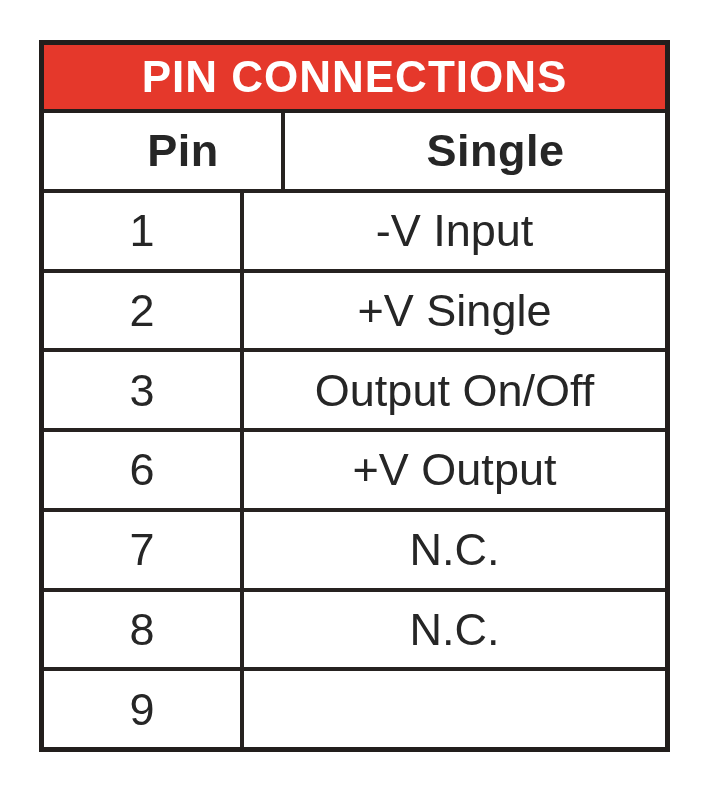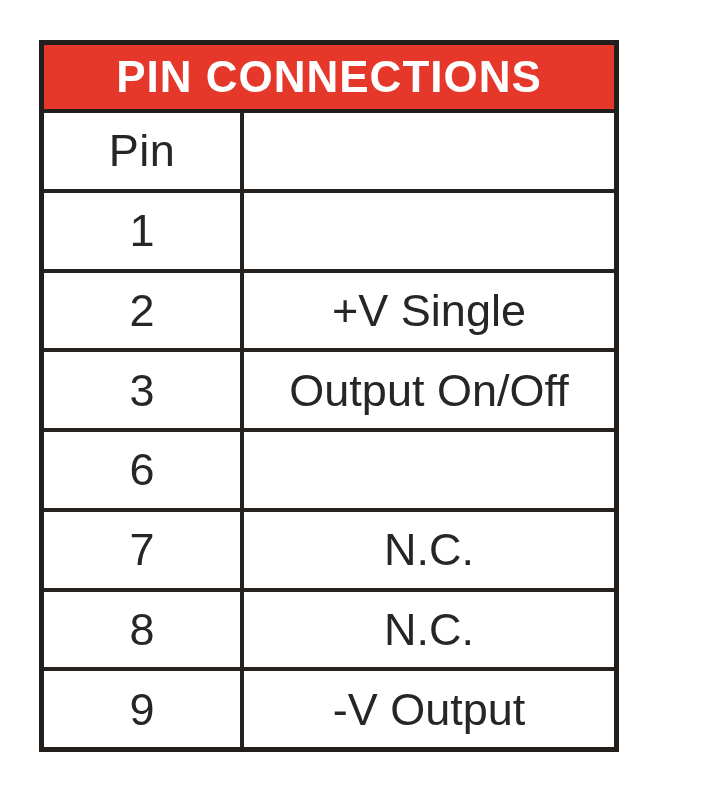--- a/index.html
+++ b/index.html
@@ -11,21 +11,21 @@
     height: 799px;
     position: relative;
     background: #ffffff;
     font-family: "Liberation Sans", sans-serif;
     overflow: hidden;
   }
   .pin-table {
     position: absolute;
     left: 39px;
     top: 40px;
-    width: 580px;
+    width: 631px;
     height: 712px;
     box-sizing: border-box;
     border: 5px solid #221e1c;
     background: #ffffff;
     display: flex;
     flex-direction: column;
   }
   .title-band {
     height: 64px;
     flex: 0 0 64px;
@@ -65,64 +65,67 @@
     white-space: nowrap;
   }
   .cell.pin-col {
     flex: 0 0 196px;
     border-right: 4px solid #262220;
   }
   .cell.single-col {
     flex: 1 1 auto;
   }
   .header-row .cell {
-    font-weight: normal;
+    font-weight: bold;
     letter-spacing: 0.5px;
+    margin-left: 41px;
   }
 </style>
 </head>
 <body>
 
 <div class="pin-table">
 
   <div class="title-band">PIN CONNECTIONS</div>
 
   <div class="rows">
 
     <div class="row header-row">
       <div class="cell pin-col">Pin</div>
+      <div class="cell single-col">Single</div>
     </div>
 
     <div class="row">
       <div class="cell pin-col">1</div>
+      <div class="cell single-col">-V Input</div>
     </div>
 
     <div class="row">
       <div class="cell pin-col">2</div>
       <div class="cell single-col">+V Single</div>
     </div>
 
     <div class="row">
       <div class="cell pin-col">3</div>
       <div class="cell single-col">Output On/Off</div>
     </div>
 
     <div class="row">
       <div class="cell pin-col">6</div>
+      <div class="cell single-col">+V Output</div>
     </div>
 
     <div class="row">
       <div class="cell pin-col">7</div>
       <div class="cell single-col">N.C.</div>
     </div>
 
     <div class="row">
       <div class="cell pin-col">8</div>
       <div class="cell single-col">N.C.</div>
     </div>
 
     <div class="row">
       <div class="cell pin-col">9</div>
-      <div class="cell single-col">-V Output</div>
     </div>
 
   </div>
 </div>
 
 </body></html>

